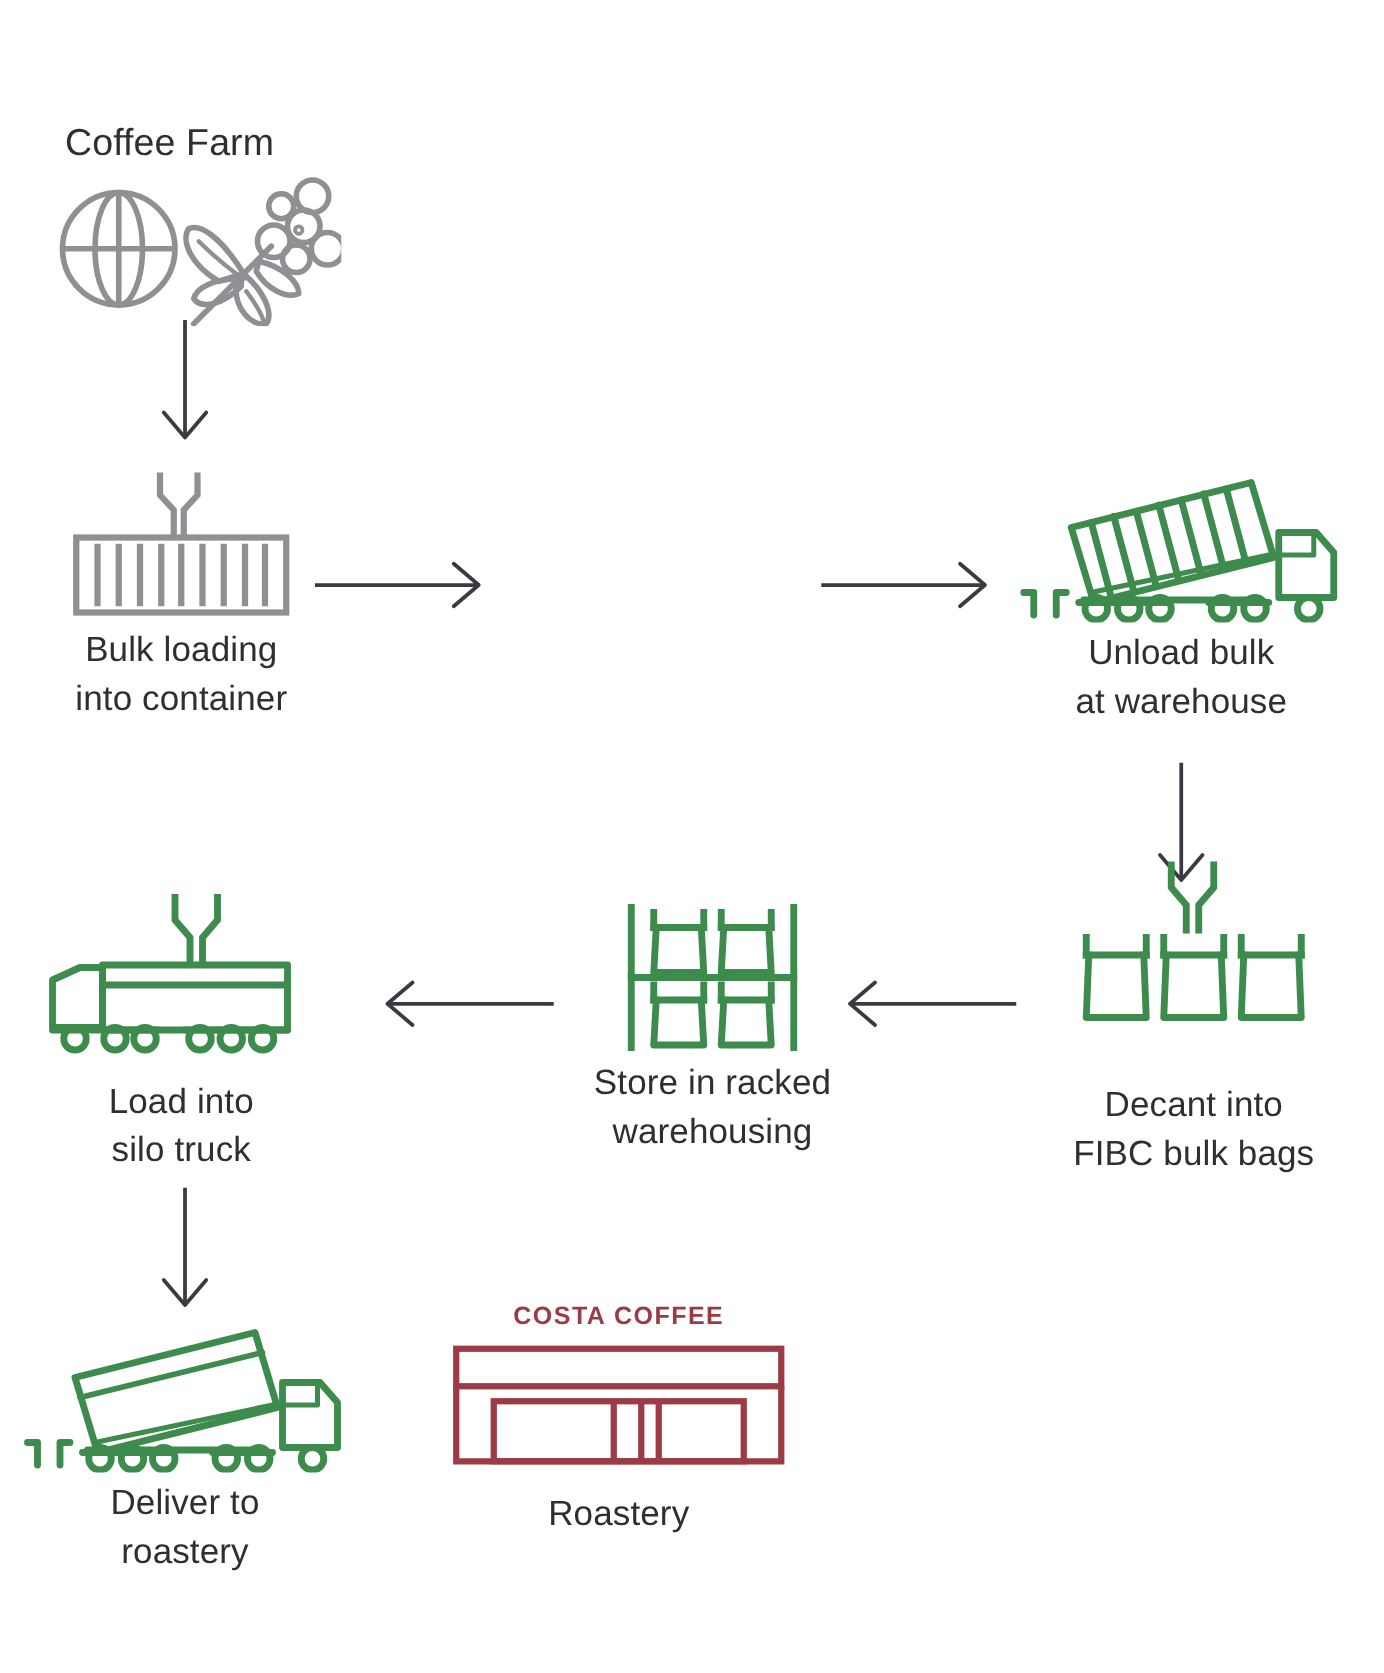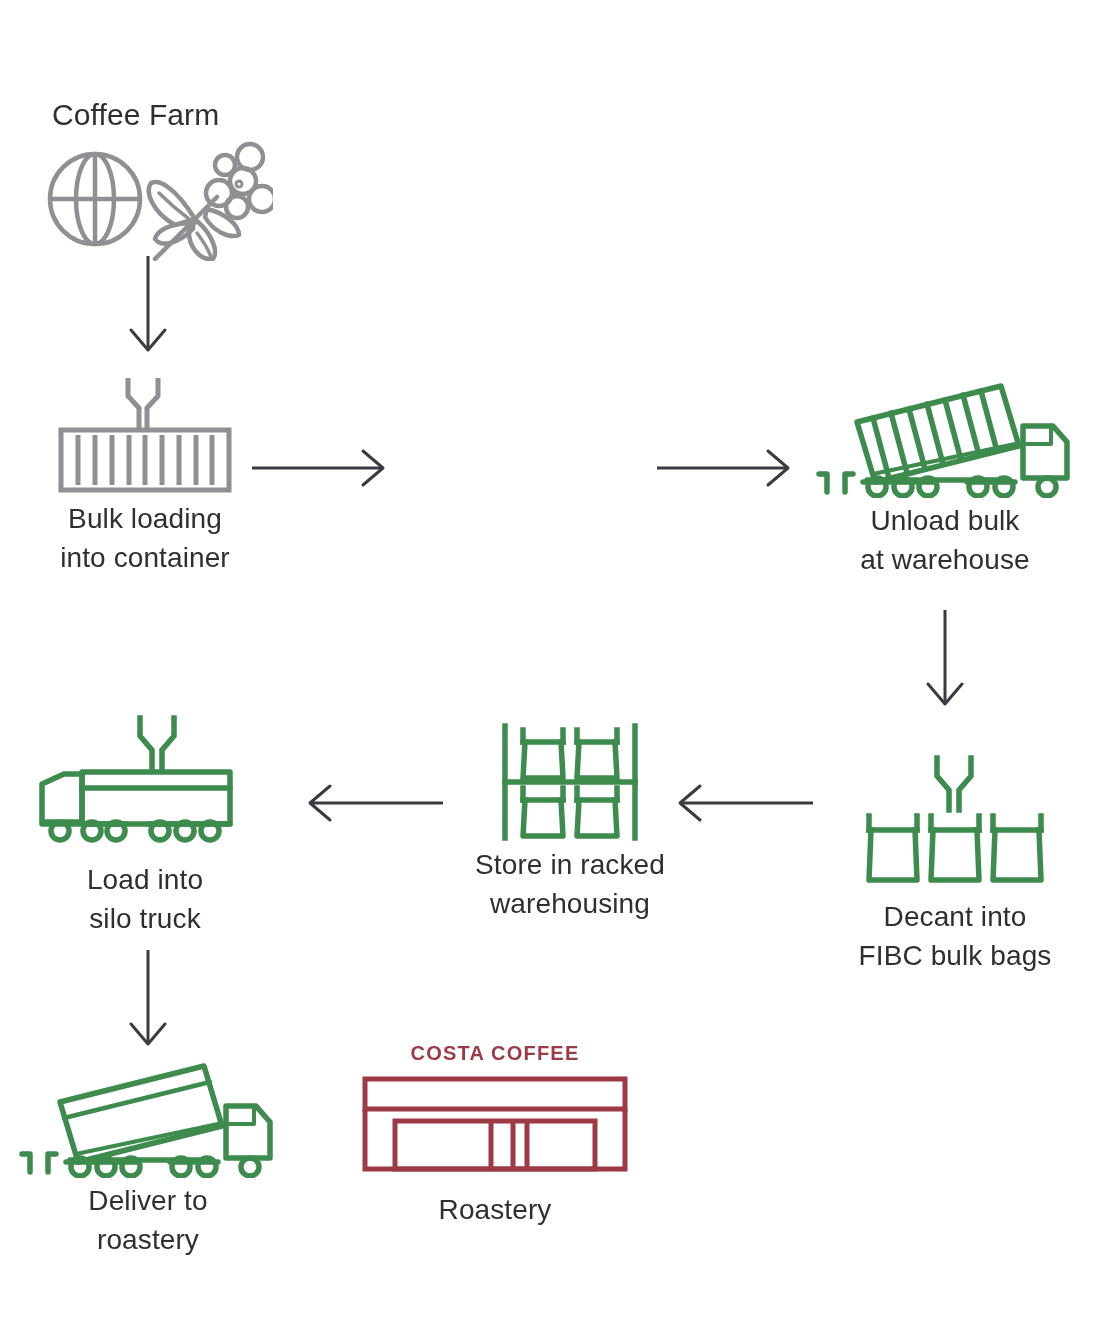--- a/index.html
+++ b/index.html
@@ -183,21 +183,21 @@
 at warehouse</div>
   </div>
 
   <div class="connector" style="left:915px; top:610px;">
     <svg width="60" height="100" viewBox="0 0 60 100" fill="none">
       <path d="M30 0 L30 92" stroke="#3a3a40" stroke-width="3"></path>
       <path d="M13 74 L30 94 L47 74" stroke="#3a3a40" stroke-width="3" stroke-linecap="round" stroke-linejoin="round"></path>
     </svg>
   </div>
 
-  <div class="node" style="left:820px; top:754px; width:270px;">
+  <div class="node" style="left:820px; top:688px; width:270px;gap:32px;">
     <div class="node-icon">
       <svg width="200" height="140" viewBox="0 0 200 140" fill="none">
         <g stroke="#3d8b4d" stroke-width="5.5" fill="none" stroke-linecap="square">
           <path d="M82 4 L82 22 L94 36 L94 56"></path>
           <path d="M116 4 L116 22 L104 36 L104 56"></path>
         </g>
         <g stroke="#3d8b4d" stroke-width="5.5" fill="none" stroke-linejoin="round" stroke-linecap="square">
 
           <path d="M14 62 L14 76"></path>
           <path d="M62 62 L62 76"></path>

